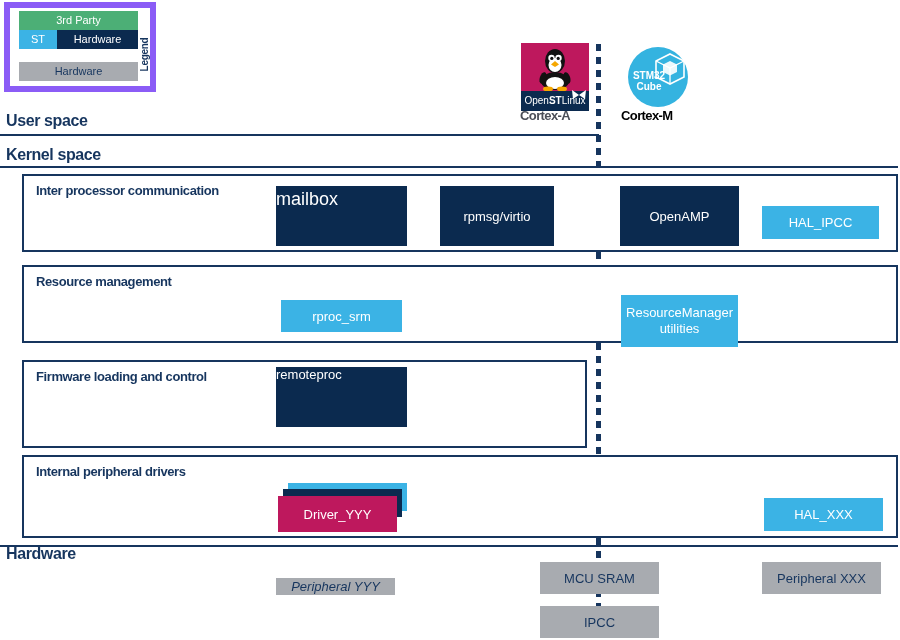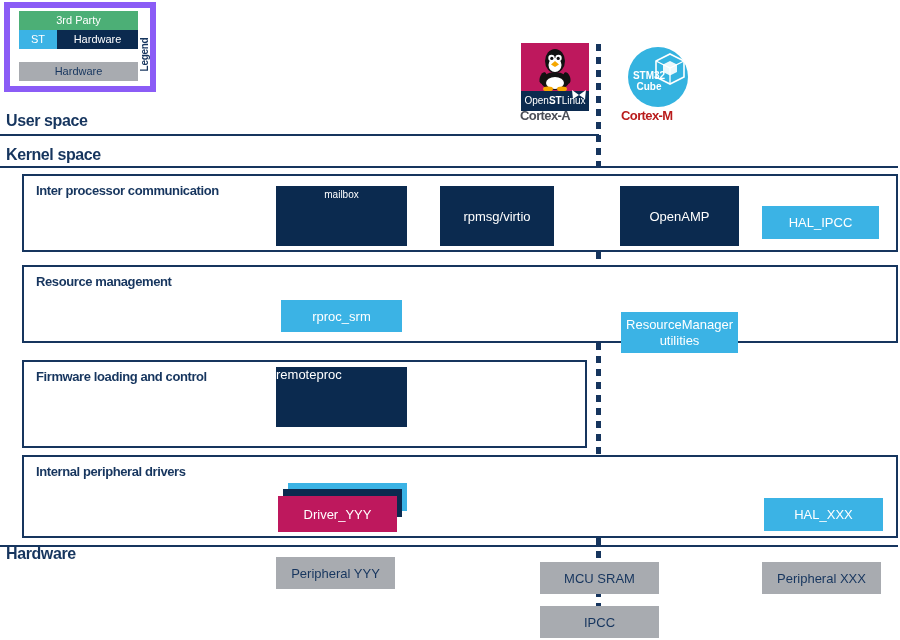--- a/index.html
+++ b/index.html
@@ -43,21 +43,21 @@
     background:#34b3e0;
   }
   #cube-text{
     position:absolute;left:0;top:27px;width:50px;text-align:center;
     font-size:10px;color:#ffffff;font-weight:bold;line-height:11px;
   }
   .core-label{
     font-size:13px;font-weight:bold;letter-spacing:-0.6px;white-space:nowrap;
   }
   #cortexa-label{left:520px;top:108px;color:#4b4f58;}
-  #cortexm-label{left:621px;top:108px;color:#b91c1c;}
+  #cortexm-label{left:621px;top:108px;color:#000000;}
 
   
   .rule{background:#16355e;height:2px;}
   #rule-user{left:0px;top:134px;width:599px;}
   #rule-kernel{left:0px;top:166px;width:898px;}
   #rule-hw{left:0px;top:545px;width:898px;}
   #vline{
     left:596px;top:44px;width:5px;height:596px;
     background:repeating-linear-gradient(to bottom,#16355e 0px,#16355e 7px,transparent 7px,transparent 13px);
   }
@@ -78,38 +78,38 @@
   #sec-drv{left:22px;top:455px;width:876px;height:83px;}
 
   
   .blk{font-size:13px;color:#ffffff;}
   .navy{background:#0b2a4f;}
   .cyan{background:#3bb3e5;}
   .green{background:#be185d;}
   .gray{background:#a8abb0;color:#16355e;}
 
   #b-mailbox{left:276px;top:186px;width:131px;height:60px;}
-  #b-mailbox .cap{position:absolute;left:0;top:3px;width:100%;text-align:center;font-size:10px;color:#fff;}
+  #b-mailbox .cap{position:absolute;left:0;top:3px;width:100%;font-size:18px;color:#fff;}
   #b-stm32ipcc{left:6px;top:22px;width:119px;height:32px;}
   #b-rpmsg{left:440px;top:186px;width:114px;height:60px;}
   #b-openamp{left:620px;top:186px;width:119px;height:60px;}
   #b-halipcc{left:762px;top:206px;width:117px;height:33px;}
 
   #b-rprocsrm{left:281px;top:300px;width:121px;height:32px;}
-  #b-resmgr{left:621px;top:295px;width:117px;height:41px;line-height:16px;margin-top:17px;}
+  #b-resmgr{left:621px;top:295px;width:117px;height:52px;line-height:16px;}
 
   #b-remoteproc{left:276px;top:367px;width:131px;height:60px;}
   #b-stm32rproc{left:6px;top:22px;width:119px;height:32px;}
 
   #stack-cyan{left:288px;top:483px;width:119px;height:28px;}
   #stack-navy{left:283px;top:489px;width:119px;height:28px;}
   #b-driveryyy{left:278px;top:496px;width:119px;height:36px;}
   #b-halxxx{left:764px;top:498px;width:119px;height:33px;}
 
-  #b-periphyyy{left:276px;top:557px;width:119px;height:32px;}
+  #b-periphyyy{left:276px;top:578px;width:119px;height:17px;font-style:italic;}
   #b-mcusram{left:540px;top:562px;width:119px;height:32px;}
   #b-ipcc{left:540px;top:606px;width:119px;height:32px;}
   #b-periphxxx{left:762px;top:562px;width:119px;height:32px;}
 </style>
 </head>
 <body>
 
 <div class="abs" id="legend">
   <div class="abs lrow lg-3rd ctr">
     <span class="lg-txt">3rd Party</span>

